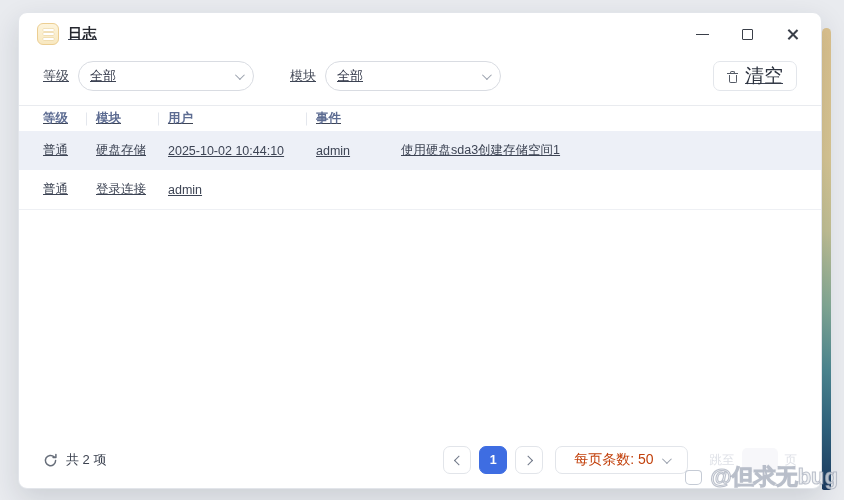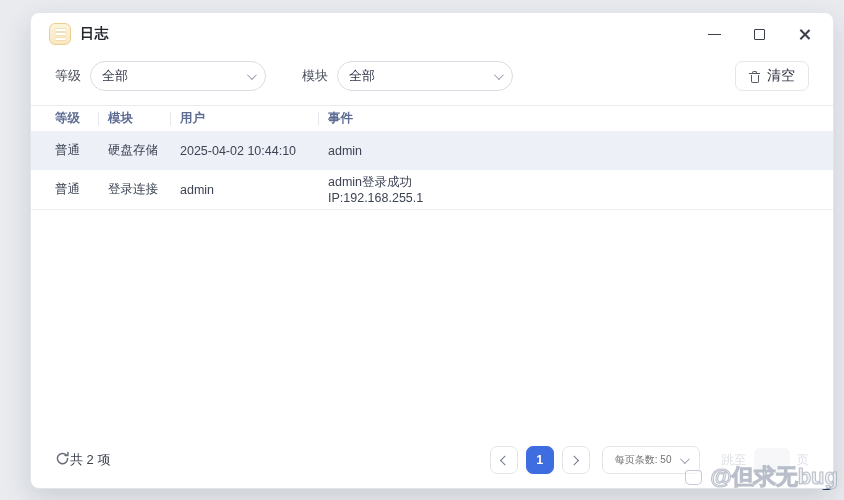--- a/index.html
+++ b/index.html
@@ -11,25 +11,26 @@
     color:#3d4454;
   }
   
   .wallpaper-strip{
     position:absolute; left:822px; top:28px; width:9px; height:462px;
     border-radius:5px 5px 2px 2px;
     background:linear-gradient(180deg,#dcc28e 0%,#d8c693 28%,#c2c094 44%,#84aa96 60%,#4d8892 74%,#2f627e 87%,#1b3a60 100%);
   }
   
   .window{
-    position:absolute; left:30px; top:12px; width:804px; height:477px;
+    position:absolute; left:18px; top:12px; width:804px; height:477px;
     background:#fff; border-radius:9px;
     border:1px solid #e2e5ea;
     box-shadow:0 10px 28px rgba(30,40,60,.14);
     overflow:hidden;
+    text-decoration:underline;
   }
   
   .titlebar{ display:flex; align-items:center; height:42px; padding:0 18px; }
   .app-icon{
     width:22px; height:22px; border-radius:6px;
     background:linear-gradient(180deg,#fdf4dc,#f8e8c0);
     border:1.5px solid #ecce92;
     display:flex; flex-direction:column; justify-content:center; gap:2.5px; align-items:center;
   }
   .app-icon i{ display:block; width:11px; height:2px; background:#fff; border-radius:2px; box-shadow:0 0 0 .4px #e8cf9d; }
@@ -53,21 +54,21 @@
     border:1px solid #d9dce2; border-radius:15px; background:#fff;
     font-size:13px; color:#33384a; cursor:pointer;
   }
   .select + .flabel{ margin-left:36px; }
   .chev{ width:7px; height:7px; border-right:1.5px solid #9aa1ad; border-bottom:1.5px solid #9aa1ad;
     transform:rotate(45deg) translateY(-2px); margin-left:8px; flex:none; }
   .bar-actions{ margin-left:auto; display:flex; gap:9px; }
   .abtn{
     display:flex; align-items:center; gap:7px; height:30px; padding:0 13px;
     border:1px solid #e3e6eb; border-radius:7px; background:#fff;
-    font-size:14px; color:#2e3440; cursor:pointer;
+    font-size:19px; color:#2e3440; cursor:pointer;
   }
   .trash{ width:11px; height:12px; position:relative; margin-top:1px; }
   .trash::before{ content:""; position:absolute; left:0; right:0; top:2.5px; height:0; border-top:1.4px solid #555b66; }
   .trash::after{ content:""; position:absolute; left:1.5px; right:1.5px; top:4.5px; bottom:0;
     border:1.4px solid #555b66; border-top:none; border-radius:0 0 2px 2px; }
   .trash i{ position:absolute; left:3px; top:0; width:4.5px; height:2.5px; border:1.4px solid #555b66; border-bottom:none; border-radius:2px 2px 0 0; }
   .dashed-circle{ width:12px; height:12px; border-radius:50%; border:1.5px dashed #555b66; }
   
   .table{ margin-top:4px; }
   .thead,.trow{
@@ -81,34 +82,34 @@
     width:1px; height:13px; background:#e4e7ed;
   }
   .trow{ height:39px; font-size:12.5px; color:#3d4454; cursor:default; }
   .trow.stripe{ background:#edf0f7; }
   .table-bottom{ height:0; border-bottom:1px solid #eef0f4; }
   
   .footer{
     position:absolute; left:0; right:0; bottom:12px; height:32px;
     display:flex; align-items:center; padding:0 24px;
   }
-  .refresh-wrap{ display:flex; align-items:flex-start; }
+  .refresh-wrap{ display:flex; align-items:center; gap:8px; }
   .total{ font-size:13px; color:#3c4250; }
   .pager{ margin-left:auto; display:flex; align-items:center; gap:8px; }
   .pbtn{
     width:28px; height:28px; border:1px solid #e2e5ea; border-radius:7px; background:#fff;
     display:flex; align-items:center; justify-content:center; cursor:pointer;
   }
   .pbtn .c-left{ width:7px; height:7px; border-left:1.6px solid #707888; border-bottom:1.6px solid #707888; transform:rotate(45deg) translate(1px,-1px); }
   .pbtn .c-right{ width:7px; height:7px; border-right:1.6px solid #707888; border-top:1.6px solid #707888; transform:rotate(45deg) translate(-1px,1px); }
   .pbtn.active{ background:#3e6de2; border-color:#3e6de2; color:#fff; font-size:12.5px; font-weight:bold; }
   .pagesize{
-    display:flex; align-items:center; height:28px; padding:0 12px; margin-left:4px;
+    display:flex; align-items:center; height:28px; padding:0 18px; margin-left:4px;
     border:1px solid #e2e5ea; border-radius:7px; background:#fff;
-    font-size:10px; color:#737373; cursor:pointer;
+    font-size:14px; color:#c2410c; cursor:pointer;
   }
   .jump{ display:flex; align-items:center; gap:7px; margin-left:14px; opacity:.55; }
   .jump span{ font-size:12.5px; color:#c2c7d2; }
   .jump-input{ width:36px; height:24px; background:#f1f2f6; border:none; border-radius:5px; }
   
   .watermark{
     position:absolute; right:6px; bottom:8px; z-index:9;
     display:flex; align-items:center; gap:7px;
     pointer-events:none;
     font-size:22px; font-weight:bold;
@@ -170,28 +171,28 @@
   <div class="table">
     <div class="thead">
       <span class="th">等级</span>
       <span class="th">模块</span>
       <span class="th">用户</span>
       <span class="th">事件</span>
     </div>
     <div class="trow stripe">
       <span>普通</span>
       <span>硬盘存储</span>
-      <span>2025-04-02 10:44:10</span>
+      <span>2025-10-02 10:44:10</span>
       <span>admin</span>
+      <span>使用硬盘sda3创建存储空间1</span>
     </div>
     <div class="trow">
       <span>普通</span>
       <span>登录连接</span>
       <span>admin</span>
-      <span>admin登录成功 IP:192.168.255.1</span>
     </div>
     <div class="table-bottom"></div>
   </div>
 
   <div class="footer">
     <div class="refresh-wrap">
       <svg width="15" height="15" viewBox="0 0 15 15">
         <path d="M12.6 7.5a5.1 5.1 0 1 1-1.5-3.6" fill="none" stroke="#666d79" stroke-width="1.5" stroke-linecap="round"></path>
         <path d="M12.9 1.6 L12.9 4.4 L10.1 4.4" fill="none" stroke="#666d79" stroke-width="1.5" stroke-linecap="round" stroke-linejoin="round"></path>
       </svg>

